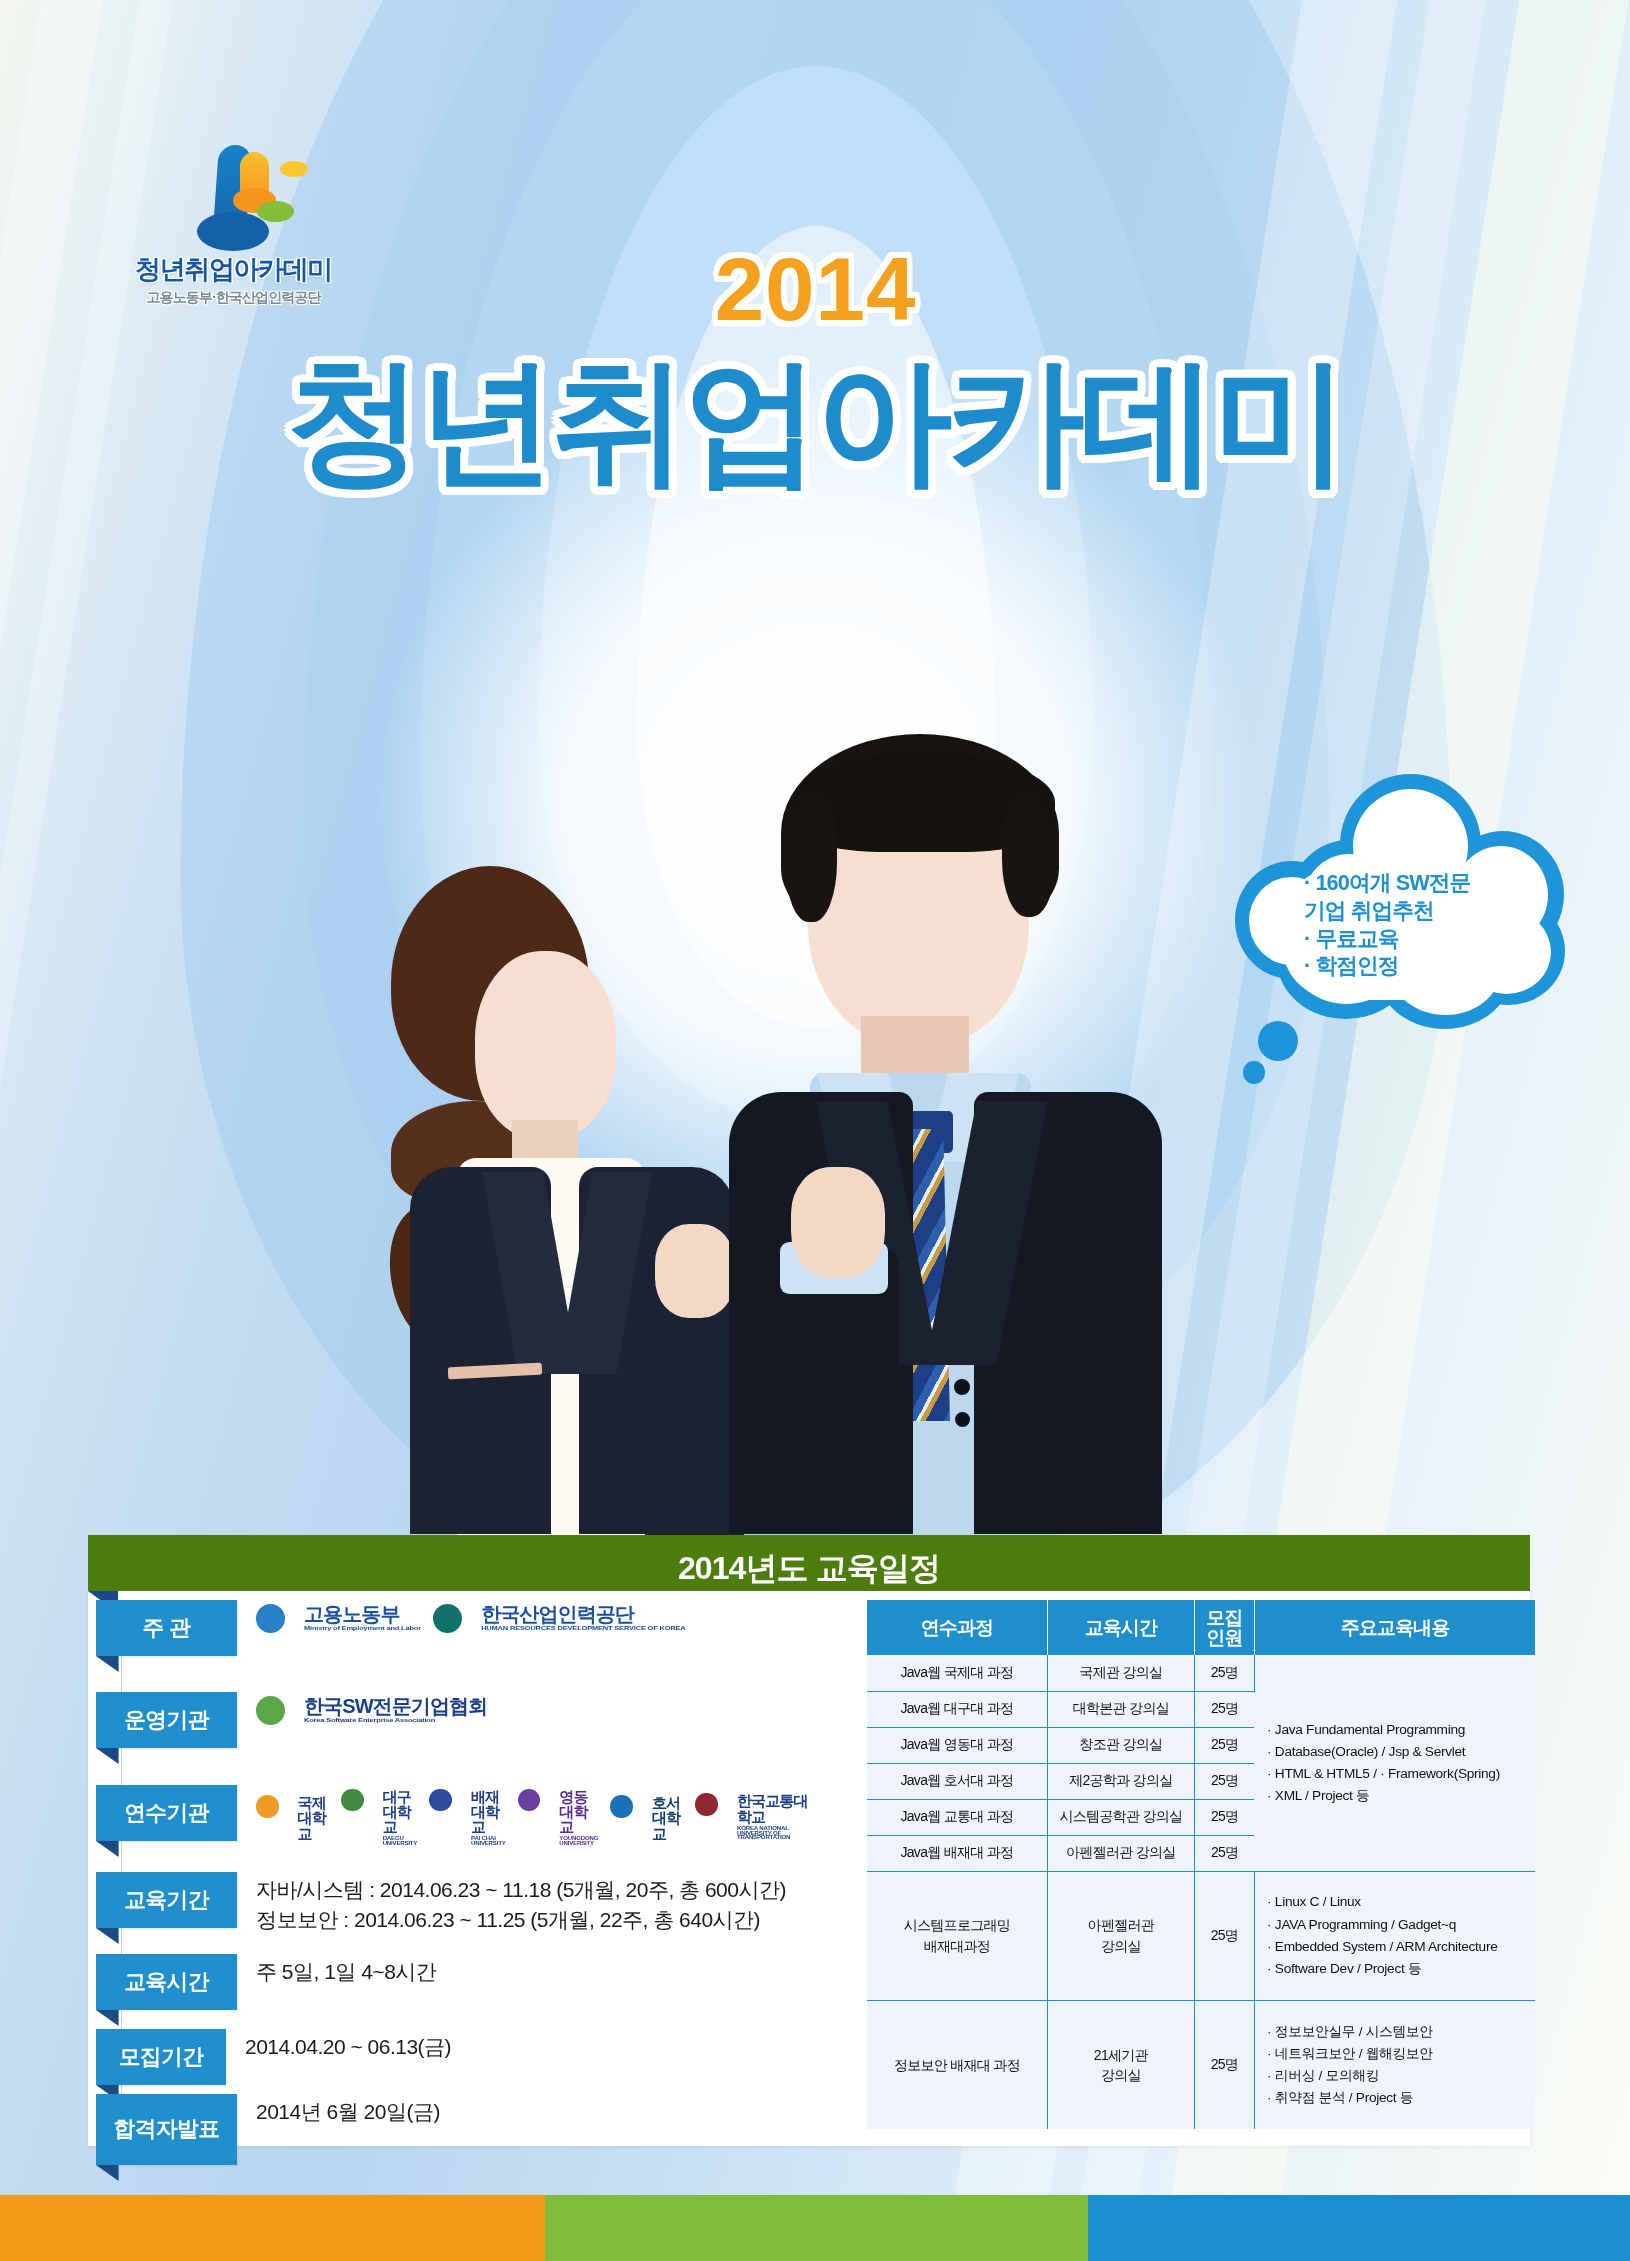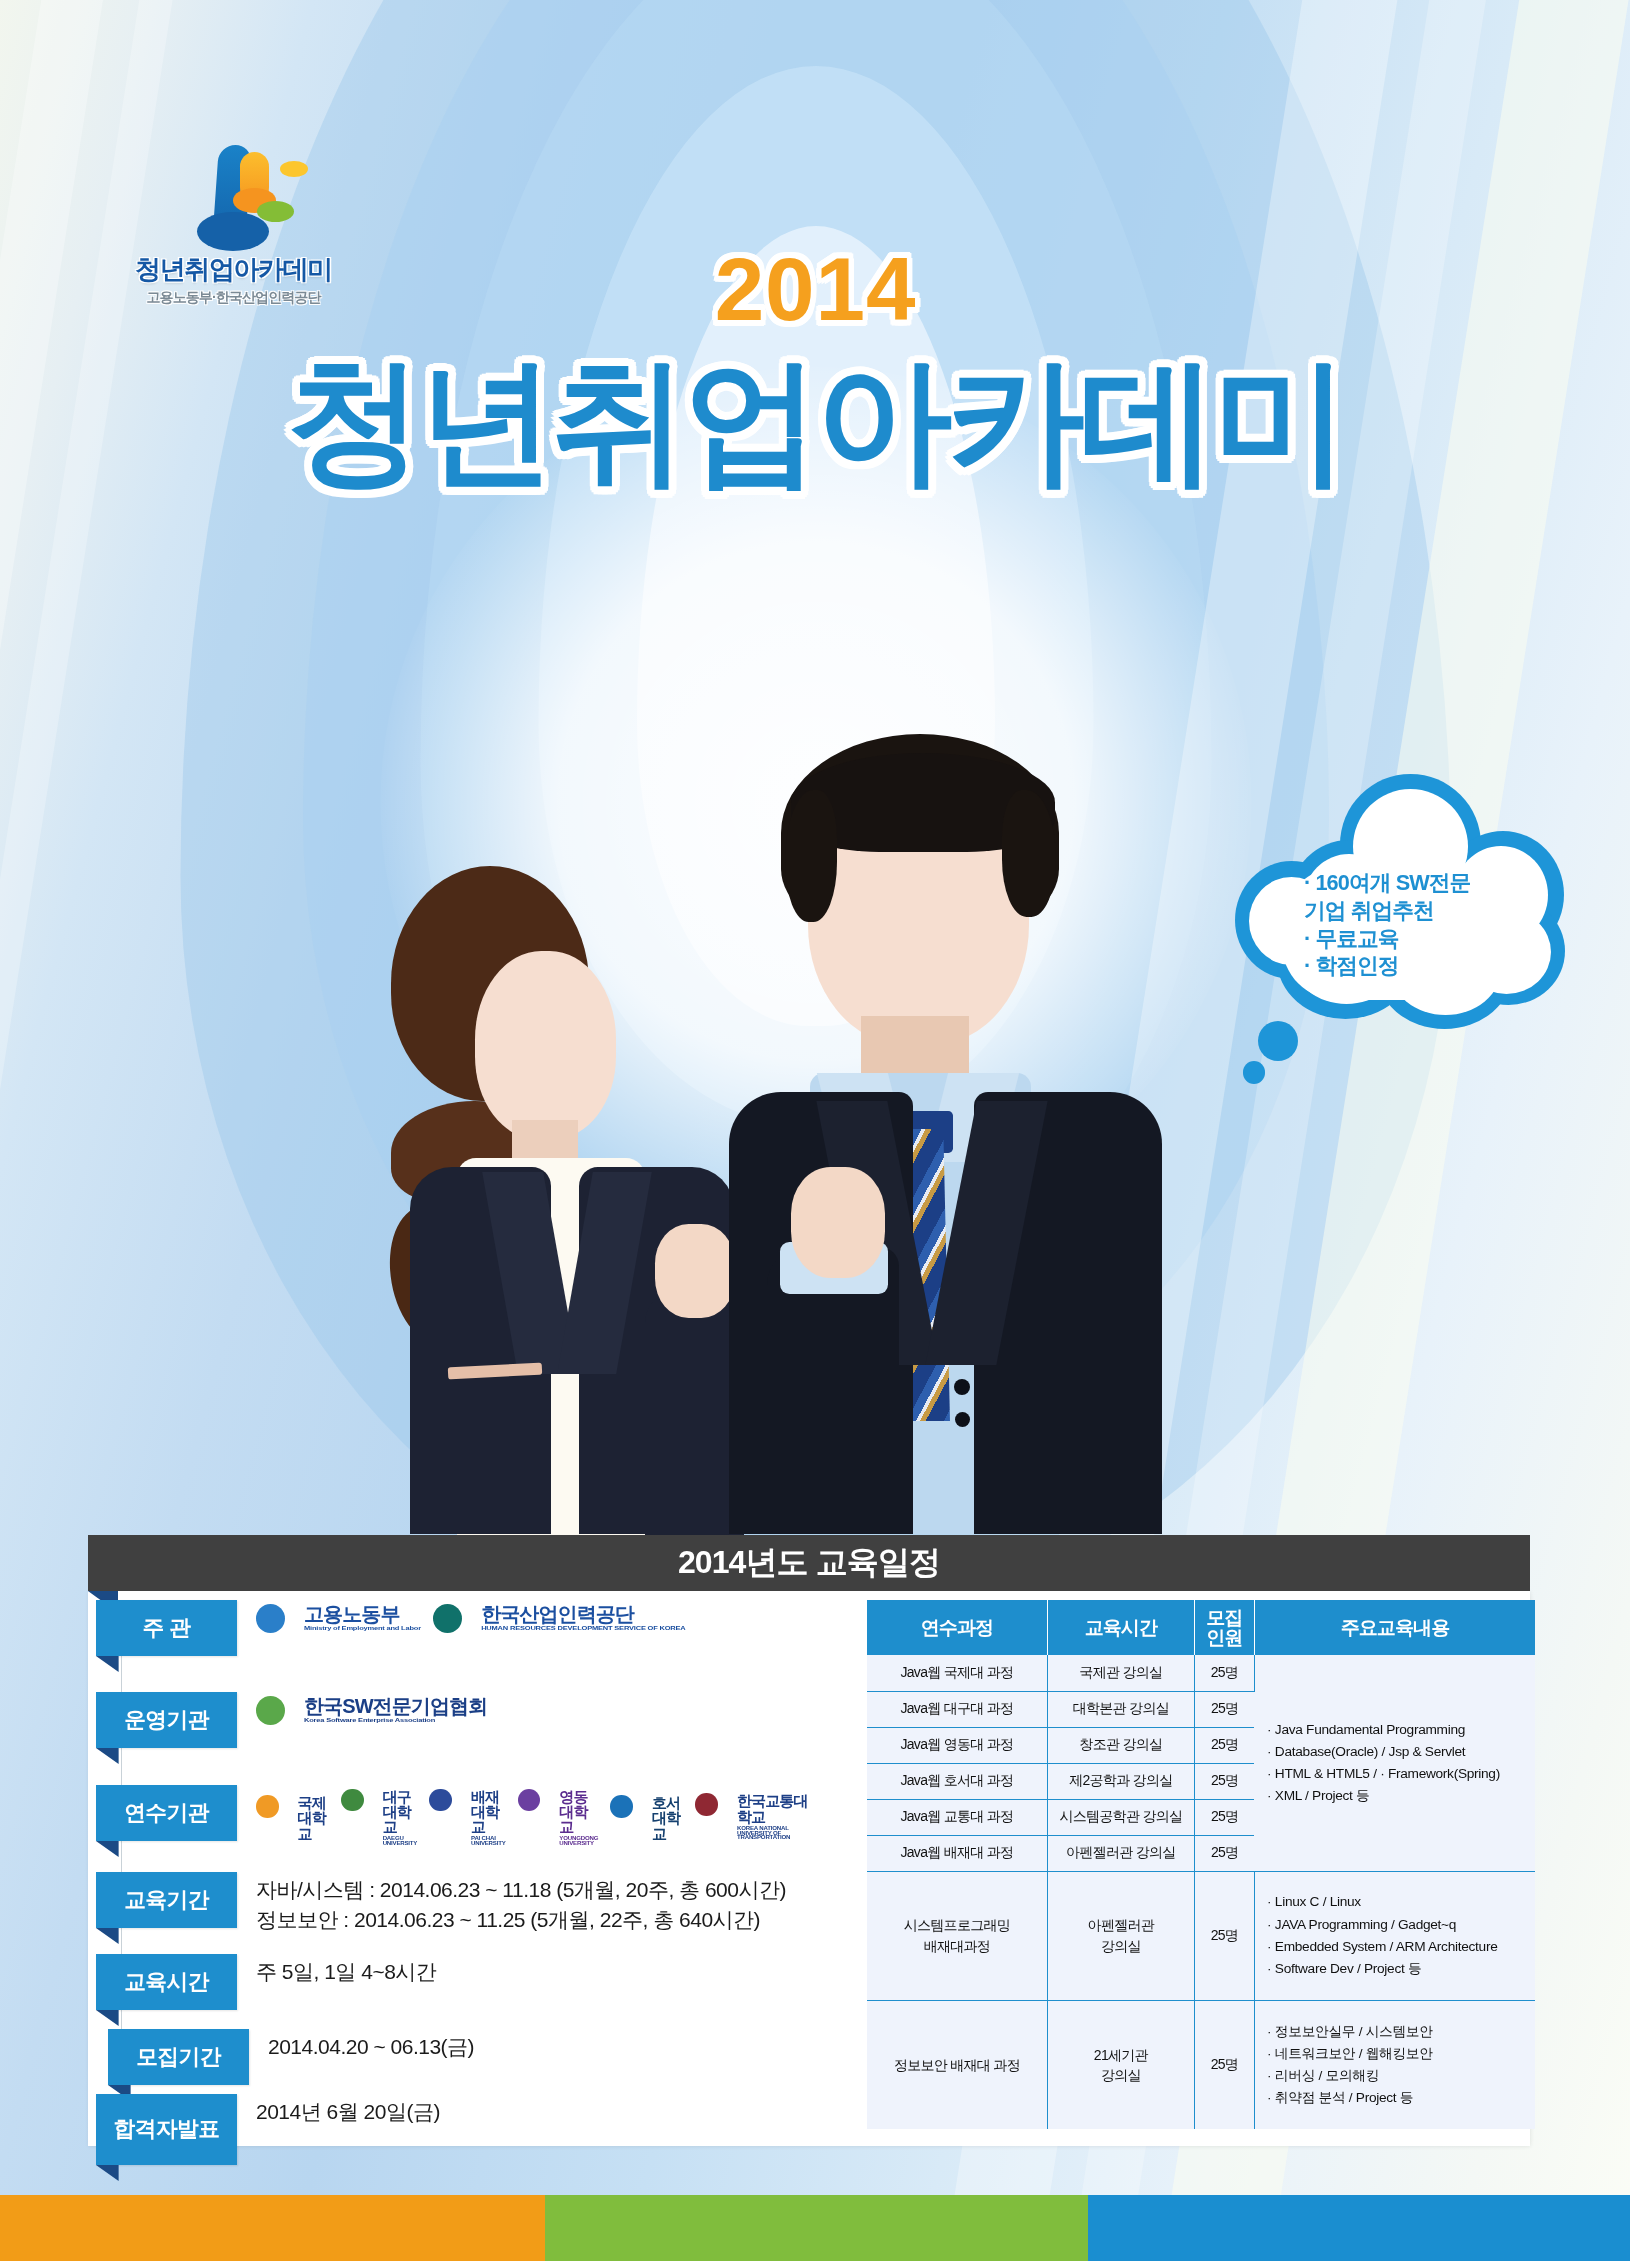--- a/index.html
+++ b/index.html
@@ -171,22 +171,22 @@
     position:absolute; left:83px; top:109px; width:198px;
     font-size:21.7px; font-weight:bold; color:#1e90d2; line-height:1.28; letter-spacing:-0.9px; z-index:3;
   }
   .bub-text div { white-space:nowrap; }
   .tail1 { position:absolute; left:37px; top:261px; width:40px; height:40px; border-radius:50%; background:#1e95d8; }
   .tail2 { position:absolute; left:21.7px; top:301px; width:22.6px; height:22.6px; border-radius:50%; background:#1e95d8; }
 
   
   #sched-head {
     position:absolute; left:88px; top:1535px; width:1442px; height:56px;
-    background:#404040; z-index:20;
-    display:flex; align-items:center; justify-content:center;
+    background:#4d7c0f; z-index:20;
+    display:flex; align-items:flex-end; justify-content:center;
   }
   #sched-head .stitle {
     font-size:32px; font-weight:bold; color:#fff; letter-spacing:-0.9px;
   }
   .fold {
     position:absolute; width:30px; height:21.7px;
     background:#1b4a85;
     clip-path:polygon(0 0,100% 0,100% 100%);
   }
   #head-fold { left:88px; top:1591px; z-index:21; }
@@ -461,21 +461,21 @@
       <div class="srow" style="left: 0px; top: 354px;">
         <div class="slabel" style="width: 141px; height: 56px;">
           <div>교육시간</div>
           <div class="fold-s"></div>
         </div>
         <div class="sval">
           <div class="line">주 5일, 1일 4~8시간</div>
         </div>
       </div>
       <div class="srow" style="left: 0px; top: 429px;">
-        <div class="slabel" style="width: 141px; height: 56px; margin-left: 12px;">
+        <div class="slabel" style="width: 130px; height: 56px;">
           <div>모집기간</div>
           <div class="fold-s"></div>
         </div>
         <div class="sval">
           <div class="line">2014.04.20 ~ 06.13(금)</div>
         </div>
       </div>
       <div class="srow" style="left: 0px; top: 494px;">
         <div class="slabel" style="width: 141px; height: 71px;">
           <div>합격자</div>

